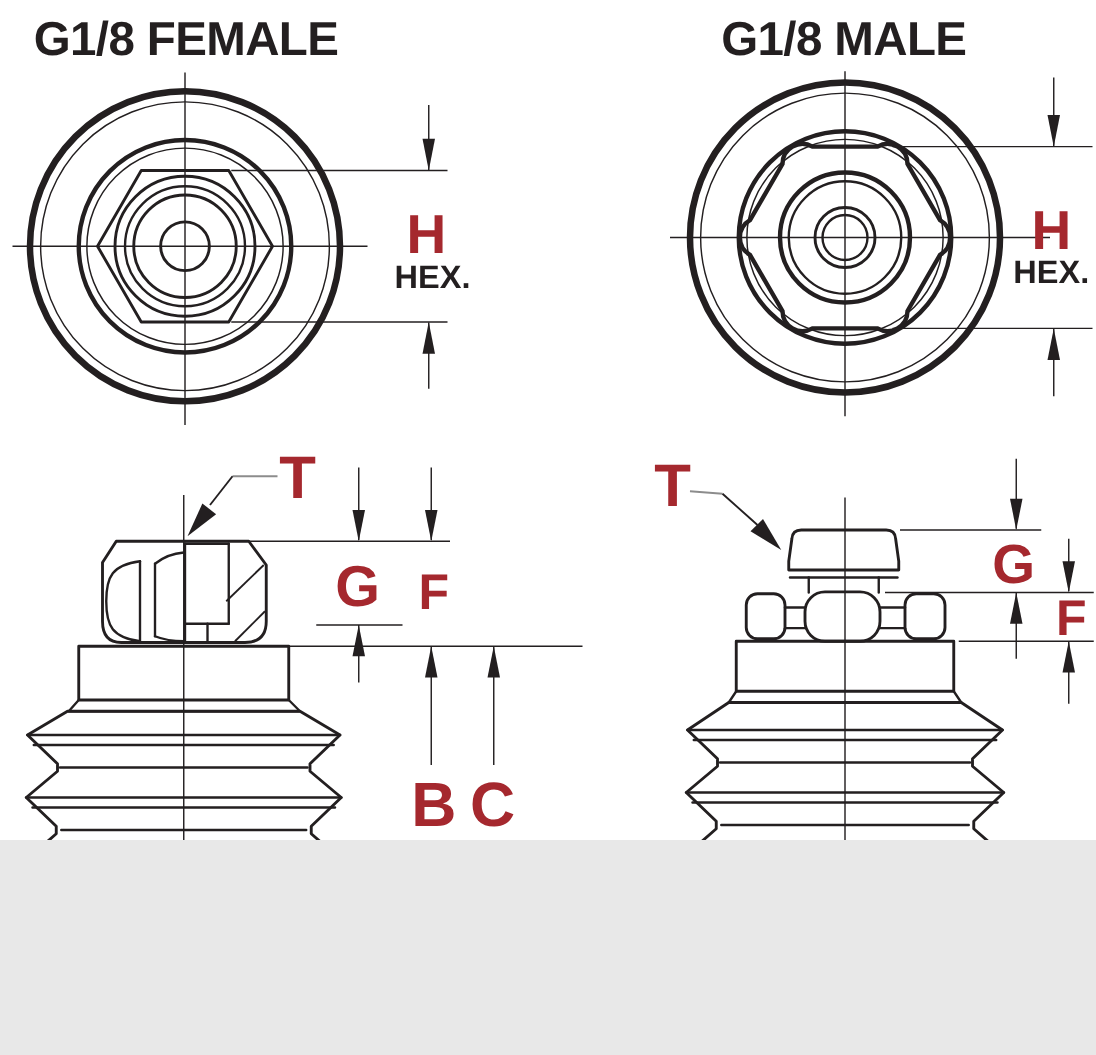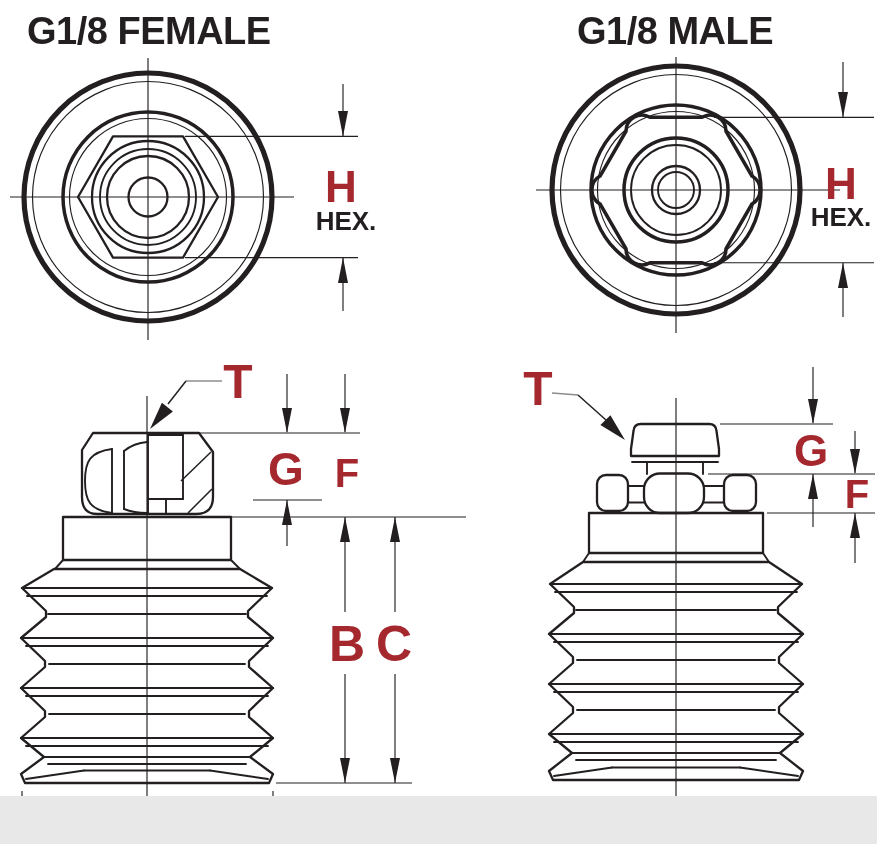--- a/index.html
+++ b/index.html
@@ -1,20 +1,20 @@
 <!DOCTYPE html>
 <html style="--accent: #A5282E; --ink: #231F20; --leader_gray: #8C8C8C; --background: #FFFFFF;"><head>
 <meta charset="utf-8">
 <style>
   :root{
     --accent:#A5282E; --ink:#231F20; --leader_gray:#8C8C8C; --background:#FFFFFF;
   }
   html,body{margin:0;padding:0;background:#e8e8e8;}
   .canvas{
-    position:relative;width:877px;height:796px;background:var(--background);
+    position:relative;width:877px;height:672px;background:var(--background);
     font-family:"Liberation Sans", sans-serif;overflow:hidden;
   }
   svg{display:block;}
   svg text{font-family:"Liberation Sans", sans-serif;font-weight:bold;}
   .t-title{font-size:38px;fill:var(--ink);letter-spacing:-0.5px;}
   .t-dim{fill:var(--accent);}
   .t-black{fill:var(--ink);}
   .s-thick{stroke:var(--ink);stroke-width:5.2;fill:none;}
   .s-mid{stroke:var(--ink);stroke-width:3.5;fill:none;}
   .s-out{stroke:var(--ink);stroke-width:2.3;fill:none;stroke-linejoin:round;stroke-linecap:round;}

